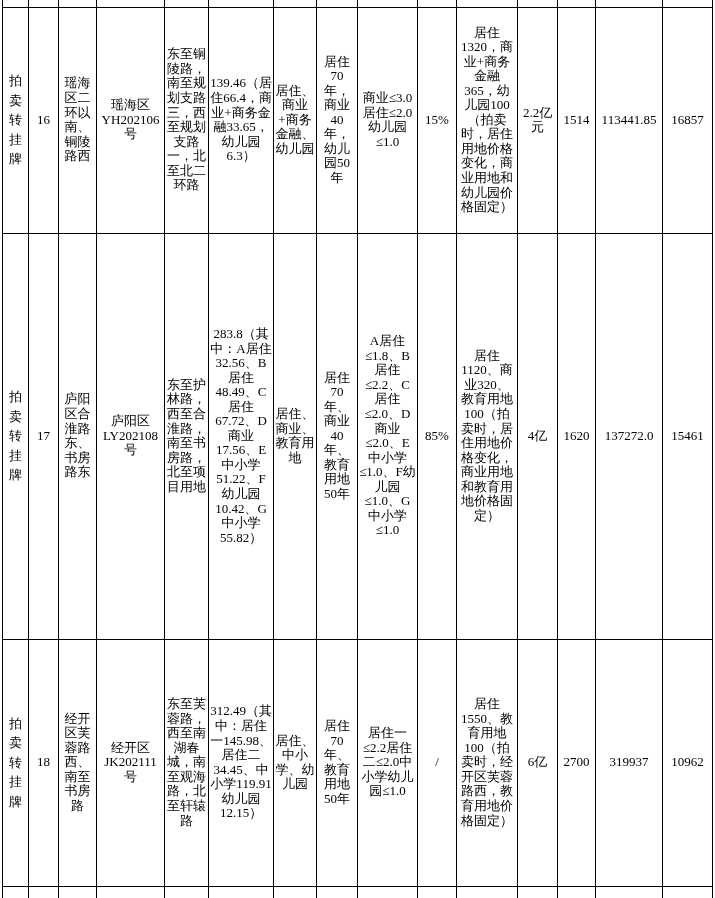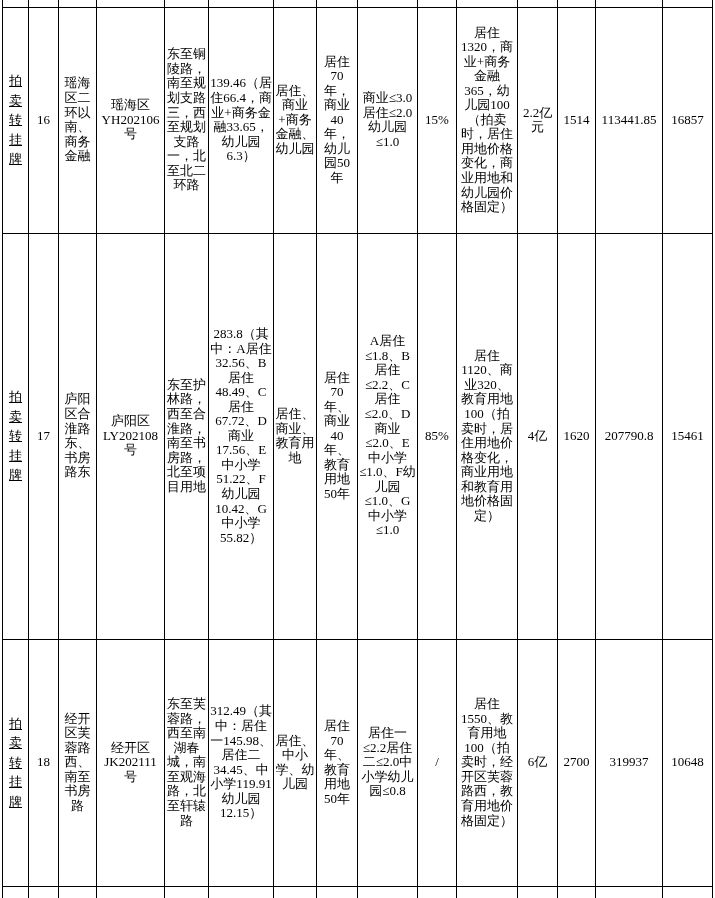--- a/index.html
+++ b/index.html
@@ -34,21 +34,20 @@
   tr.row-17 { height: 406px; }
   tr.row-18 { height: 247px; }
   tr.partial-top { height: 7px; }
   tr.partial-bottom { height: 27px; }
   tr.partial-top td { border-top: none; }
   tr.partial-bottom td { border-bottom: none; }
   .vtext {
     width: 1.15em;
     margin: 0 auto;
     line-height: 1.5;
-    text-decoration: underline;
   }
   .cell {
     margin: 18px auto;
   }
 </style>
 </head>
 <body>
 
 <table class="land-table">
   <colgroup>
@@ -87,21 +86,21 @@
         <td></td>
       </tr>
       <tr class="row-16">
         <td>
           <div class="vtext">拍卖转挂牌</div>
         </td>
         <td>
           <div class="cell">16</div>
         </td>
         <td>
-          <div class="cell">瑶海区二环以南、商务金融</div>
+          <div class="cell">瑶海区二环以南、铜陵路西</div>
         </td>
         <td>
           <div class="cell">瑶海区YH202106号</div>
         </td>
         <td>
           <div class="cell">东至铜陵路，南至规划支路三，西至规划支路一，北至北二环路</div>
         </td>
         <td>
           <div class="cell">139.46（居住66.4，商业+商务金融33.65，幼儿园6.3）</div>
         </td>
@@ -167,21 +166,21 @@
         <td>
           <div class="cell">居住1120、商业320、教育用地100（拍卖时，居住用地价格变化，商业用地和教育用地价格固定）</div>
         </td>
         <td>
           <div class="cell">4亿</div>
         </td>
         <td>
           <div class="cell">1620</div>
         </td>
         <td>
-          <div class="cell">207790.8</div>
+          <div class="cell">137272.0</div>
         </td>
         <td>
           <div class="cell">15461</div>
         </td>
       </tr>
       <tr class="row-18">
         <td>
           <div class="vtext">拍卖转挂牌</div>
         </td>
         <td>
@@ -199,39 +198,39 @@
         <td>
           <div class="cell">312.49（其中：居住一145.98、居住二34.45、中小学119.91幼儿园12.15）</div>
         </td>
         <td>
           <div class="cell">居住、中小学、幼儿园</div>
         </td>
         <td>
           <div class="cell">居住70年、教育用地50年</div>
         </td>
         <td>
-          <div class="cell">居住一≤2.2居住二≤2.0中小学幼儿园≤0.8</div>
+          <div class="cell">居住一≤2.2居住二≤2.0中小学幼儿园≤1.0</div>
         </td>
         <td>
           <div class="cell">/</div>
         </td>
         <td>
           <div class="cell">居住1550、教育用地100（拍卖时，经开区芙蓉路西，教育用地价格固定）</div>
         </td>
         <td>
           <div class="cell">6亿</div>
         </td>
         <td>
           <div class="cell">2700</div>
         </td>
         <td>
           <div class="cell">319937</div>
         </td>
         <td>
-          <div class="cell">10648</div>
+          <div class="cell">10962</div>
         </td>
       </tr>
       <tr class="partial-bottom">
         <td></td>
         <td></td>
         <td></td>
         <td></td>
         <td></td>
         <td></td>
         <td></td>

